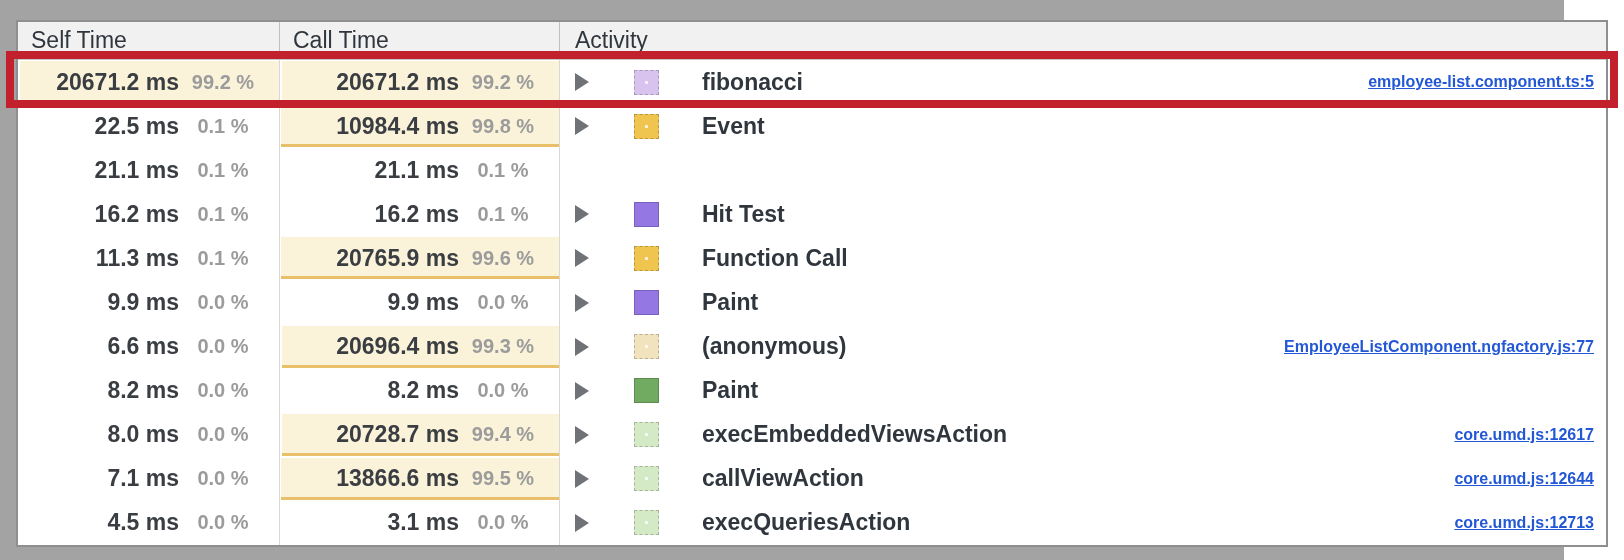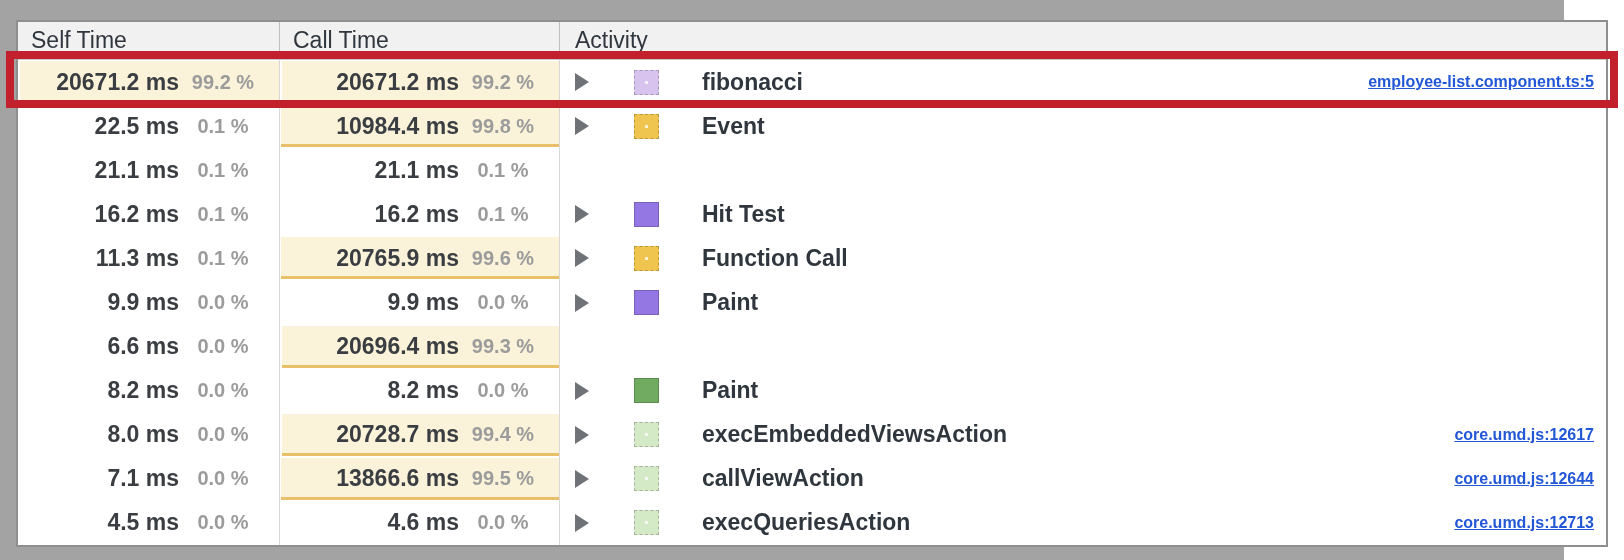--- a/index.html
+++ b/index.html
@@ -176,20 +176,27 @@
       <div class="cell num c1">
 
         <span class="ms">6.6 ms</span>
         <span class="pct">0.0 %</span>
       </div>
       <div class="cell num c2">
         <div class="bar total-bar" style="width: 99.3%;"></div>
         <span class="ms">20696.4 ms</span>
         <span class="pct">99.3 %</span>
       </div>
+      <div class="cell c3">
+        <span class="tri"></span>
+        <span class="swatch dotted" style="background: radial-gradient(rgba(255, 255, 255, 0.75) 1.5px, transparent 2px) rgb(240, 227, 189);"></span>
+        <span class="alabel">(anonymous)</span>
+        <span class="spacer"></span>
+        <a class="srclink">EmployeeListComponent.ngfactory.js:77</a>
+      </div>
     </div>
 
     <div class="row">
       <div class="cell num c1">
 
         <span class="ms">8.2 ms</span>
         <span class="pct">0.0 %</span>
       </div>
       <div class="cell num c2">
 
@@ -246,21 +253,21 @@
     </div>
 
     <div class="row">
       <div class="cell num c1">
 
         <span class="ms">4.5 ms</span>
         <span class="pct">0.0 %</span>
       </div>
       <div class="cell num c2">
 
-        <span class="ms">4.6 ms</span>
+        <span class="ms">3.1 ms</span>
         <span class="pct">0.0 %</span>
       </div>
       <div class="cell c3">
         <span class="tri"></span>
         <span class="swatch dotted" style="background: radial-gradient(rgba(255, 255, 255, 0.75) 1.5px, transparent 2px) rgb(212, 233, 198);"></span>
         <span class="alabel">execQueriesAction</span>
         <span class="spacer"></span>
         <a class="srclink">core.umd.js:12713</a>
       </div>
     </div>

